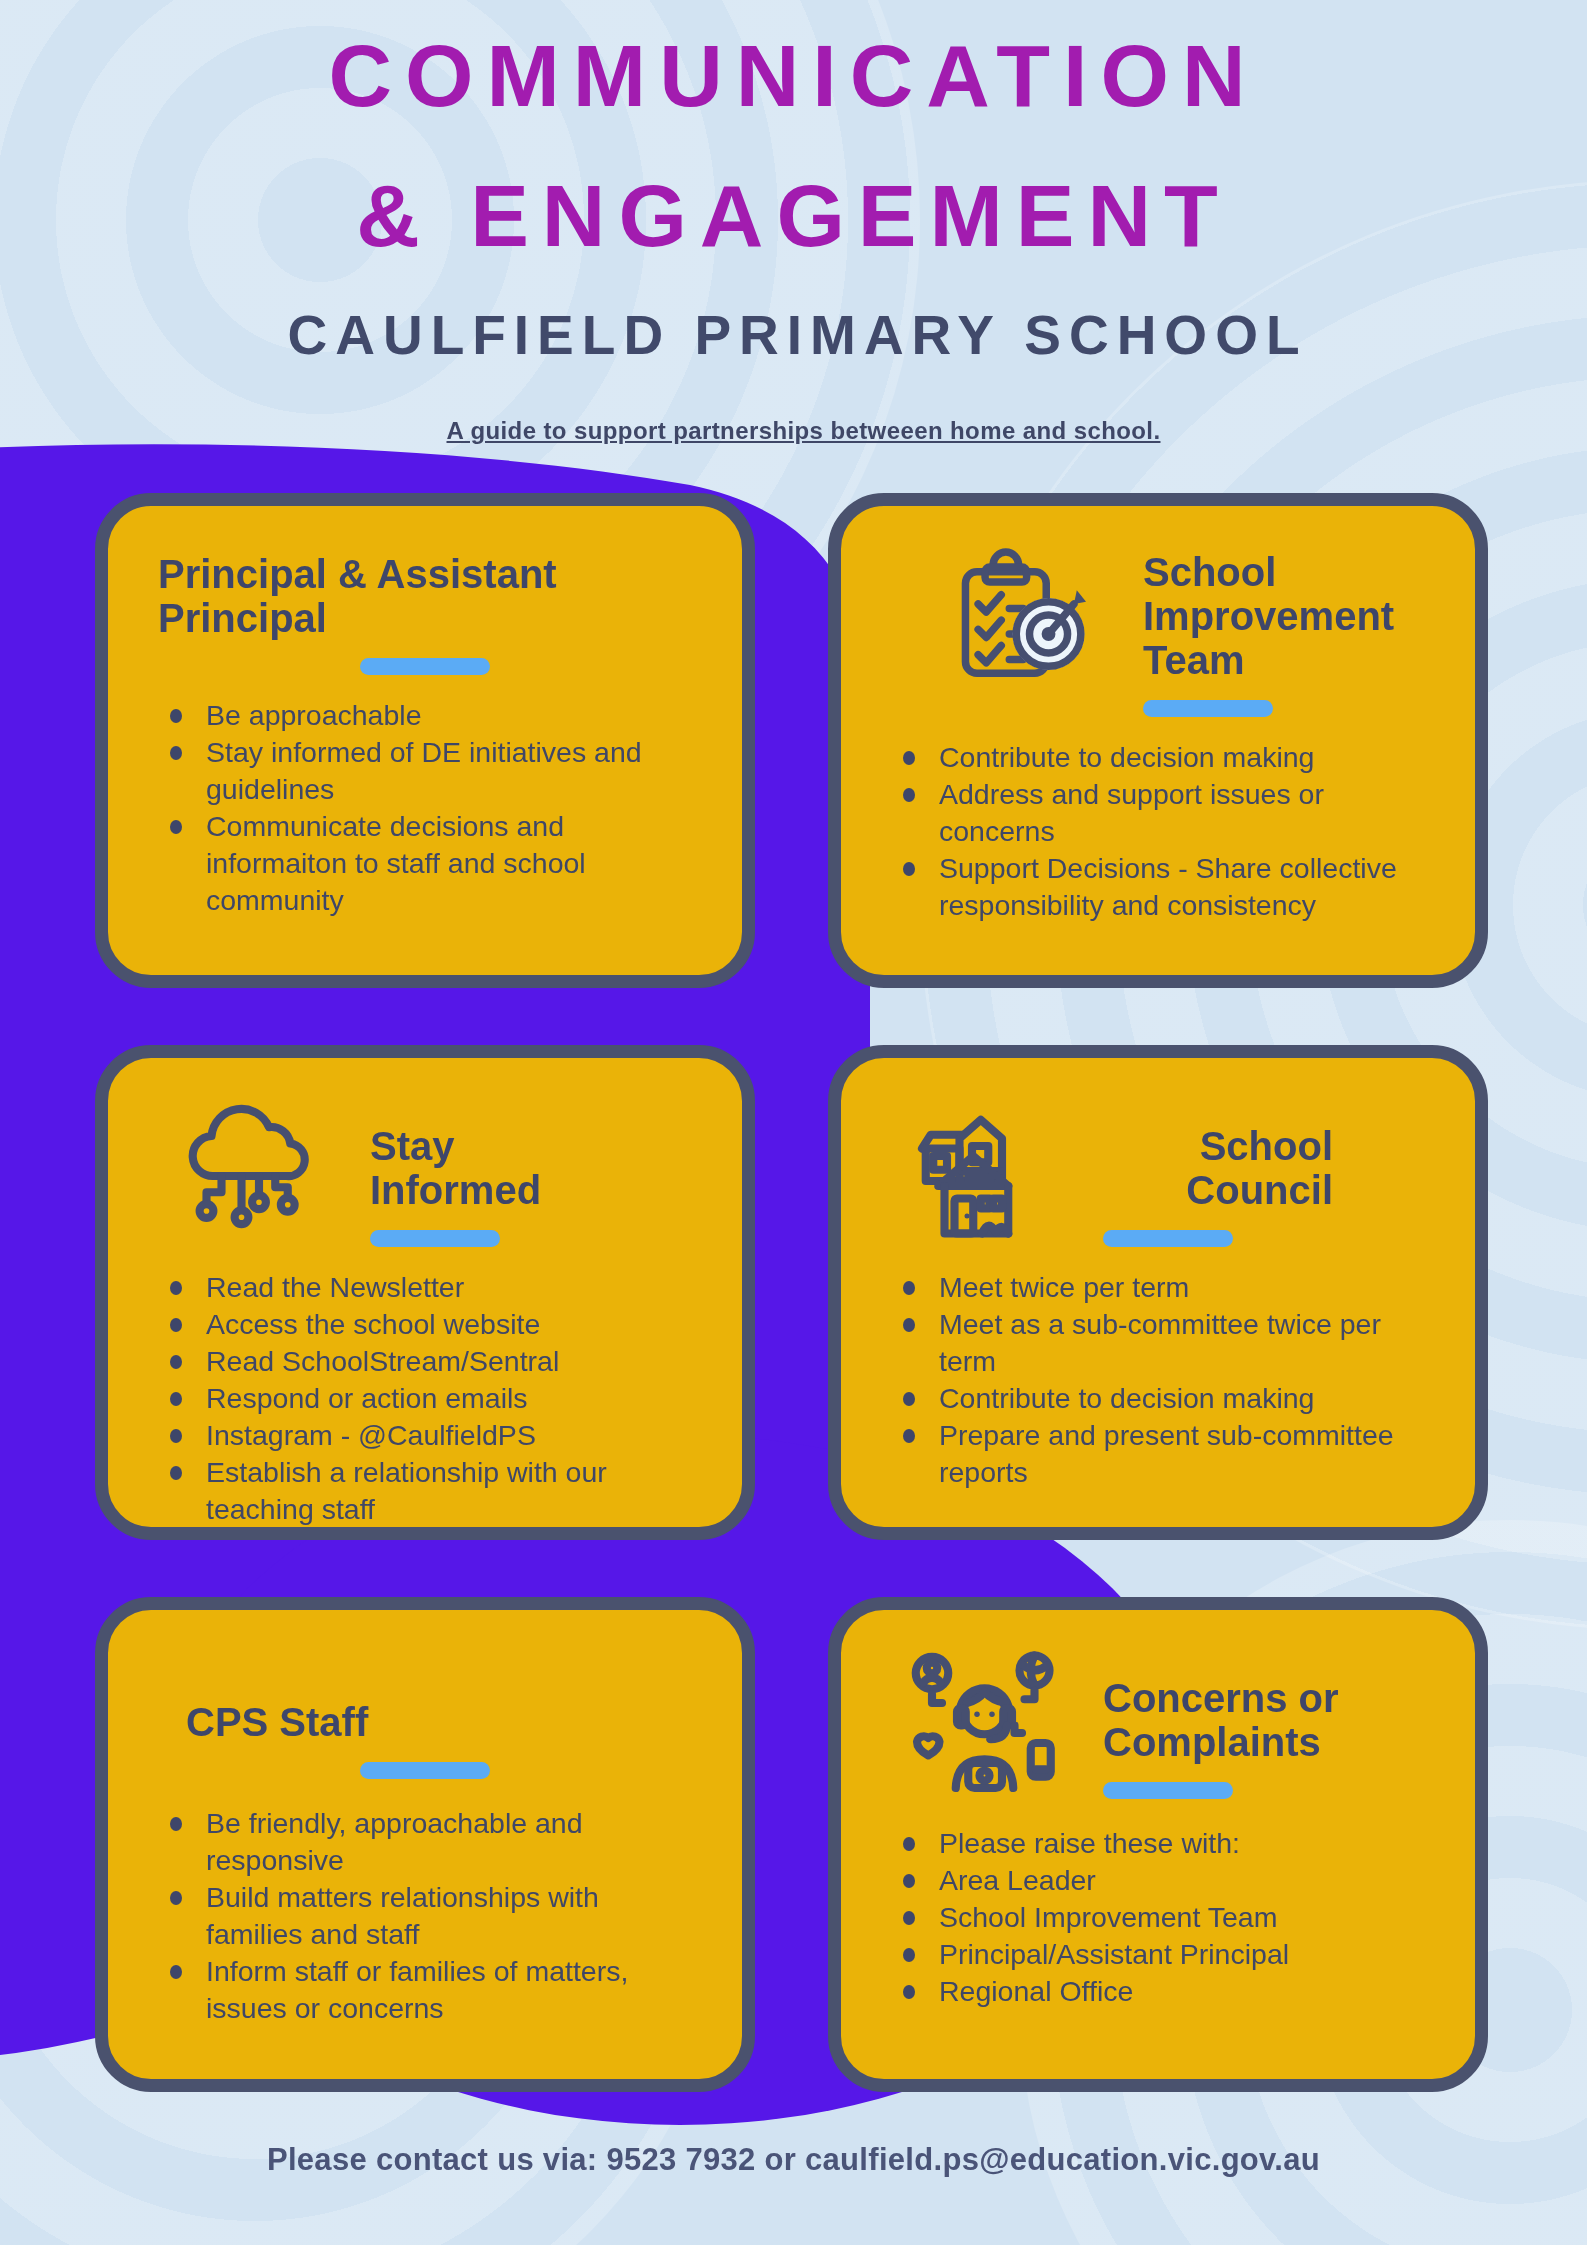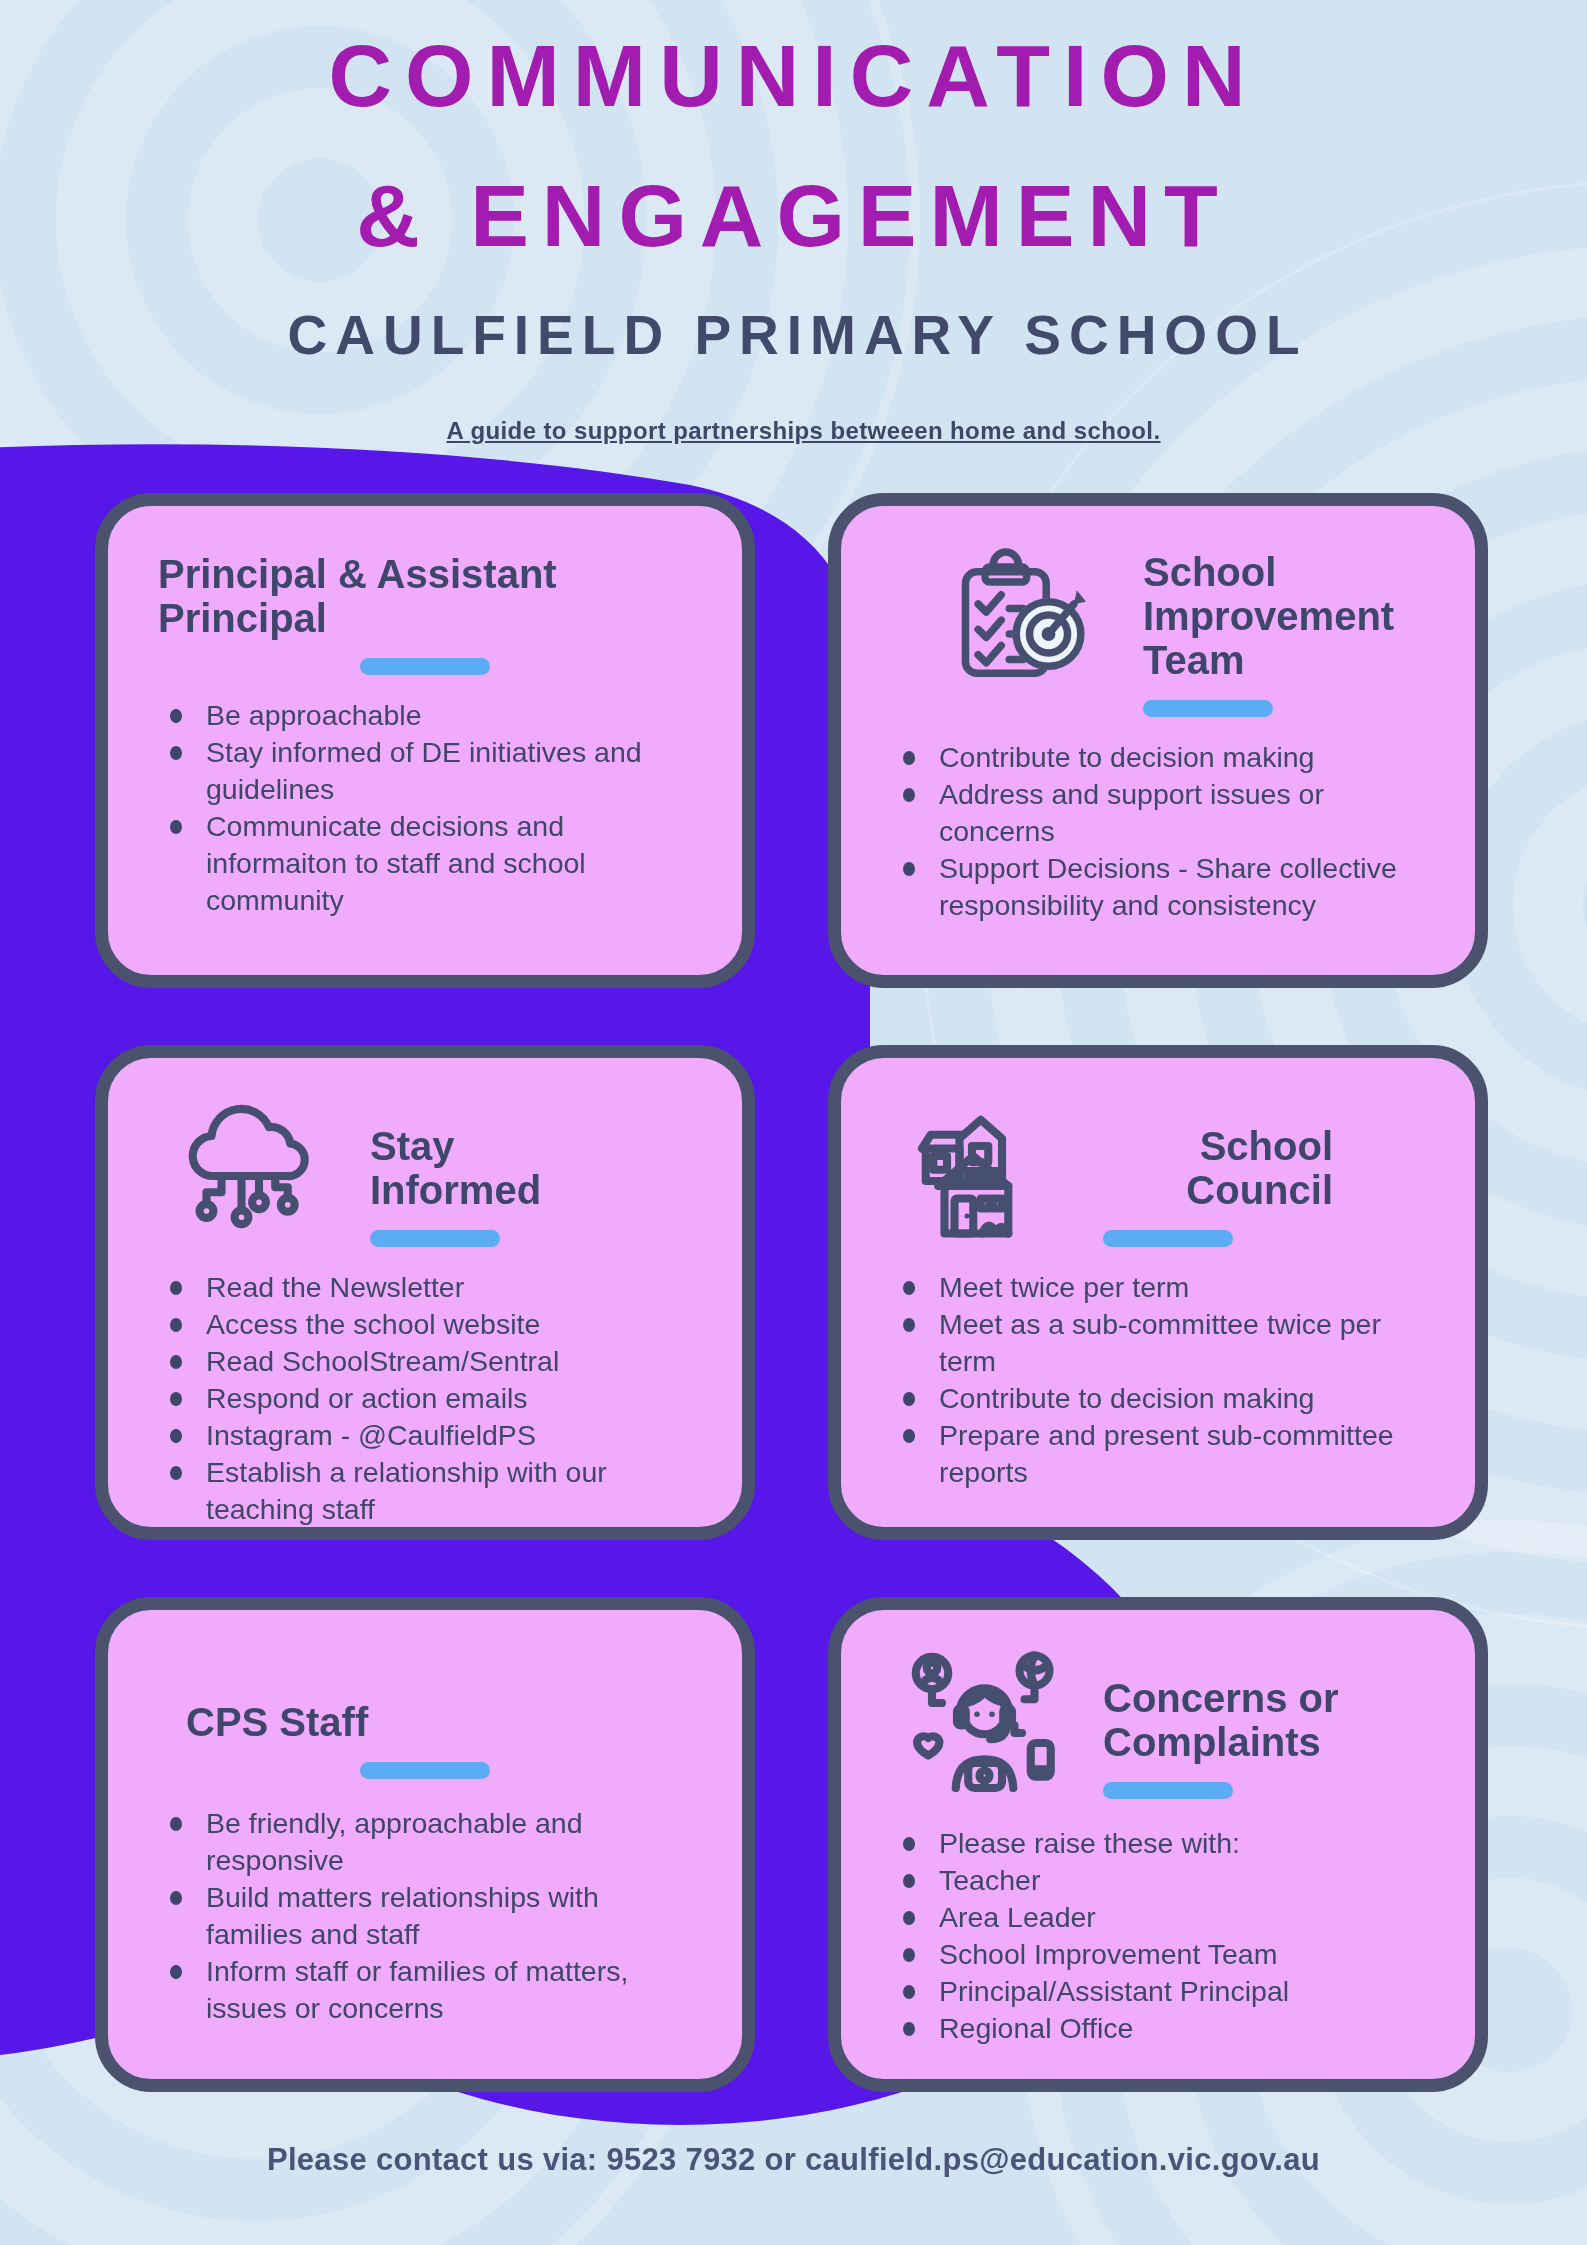--- a/index.html
+++ b/index.html
@@ -45,21 +45,21 @@
     text-decoration:underline;
   }
 
   
   .grid{
     position:absolute;left:95px;top:493px;width:1393px;height:1600px;z-index:2;
     display:grid;grid-template-columns:660px 660px;grid-template-rows:495px 495px 495px;
     column-gap:73px;row-gap:57px;
   }
   .card{
-    background:#f0abfc;border:13px solid #4a526e;border-radius:56px;
+    background:#eab308;border:13px solid #4a526e;border-radius:56px;
     box-sizing:border-box;padding:38px 50px 30px 50px;
   }
   .card h3{
     margin:0;font-size:40px;line-height:44px;font-weight:bold;color:#3e466a;
   }
   .pill{height:17px;width:130px;border-radius:10px;background:#5babf5;}
   .pill.centered{margin:18px auto 22px auto;}
   .pill.under-heading{margin-top:18px;}
 
   .card-head{display:flex;align-items:flex-start;}
@@ -275,21 +275,20 @@
             <path class="ln" d="M92 68 h-6 v-6"></path>
           </svg>
         </span>
         <div class="head-right">
           <h3>Concerns or Complaints</h3>
           <div class="pill under-heading"></div>
         </div>
       </div>
       <ul class="bullets">
           <li>Please raise these with:</li>
-          <li>Teacher</li>
           <li>Area Leader</li>
           <li>School Improvement Team</li>
           <li>Principal/Assistant Principal</li>
           <li>Regional Office</li>
         </ul>
     </section>
 
   </main>
 
   <p class="footer">Please contact us via: 9523 7932 or caulfield.ps@education.vic.gov.au</p>

